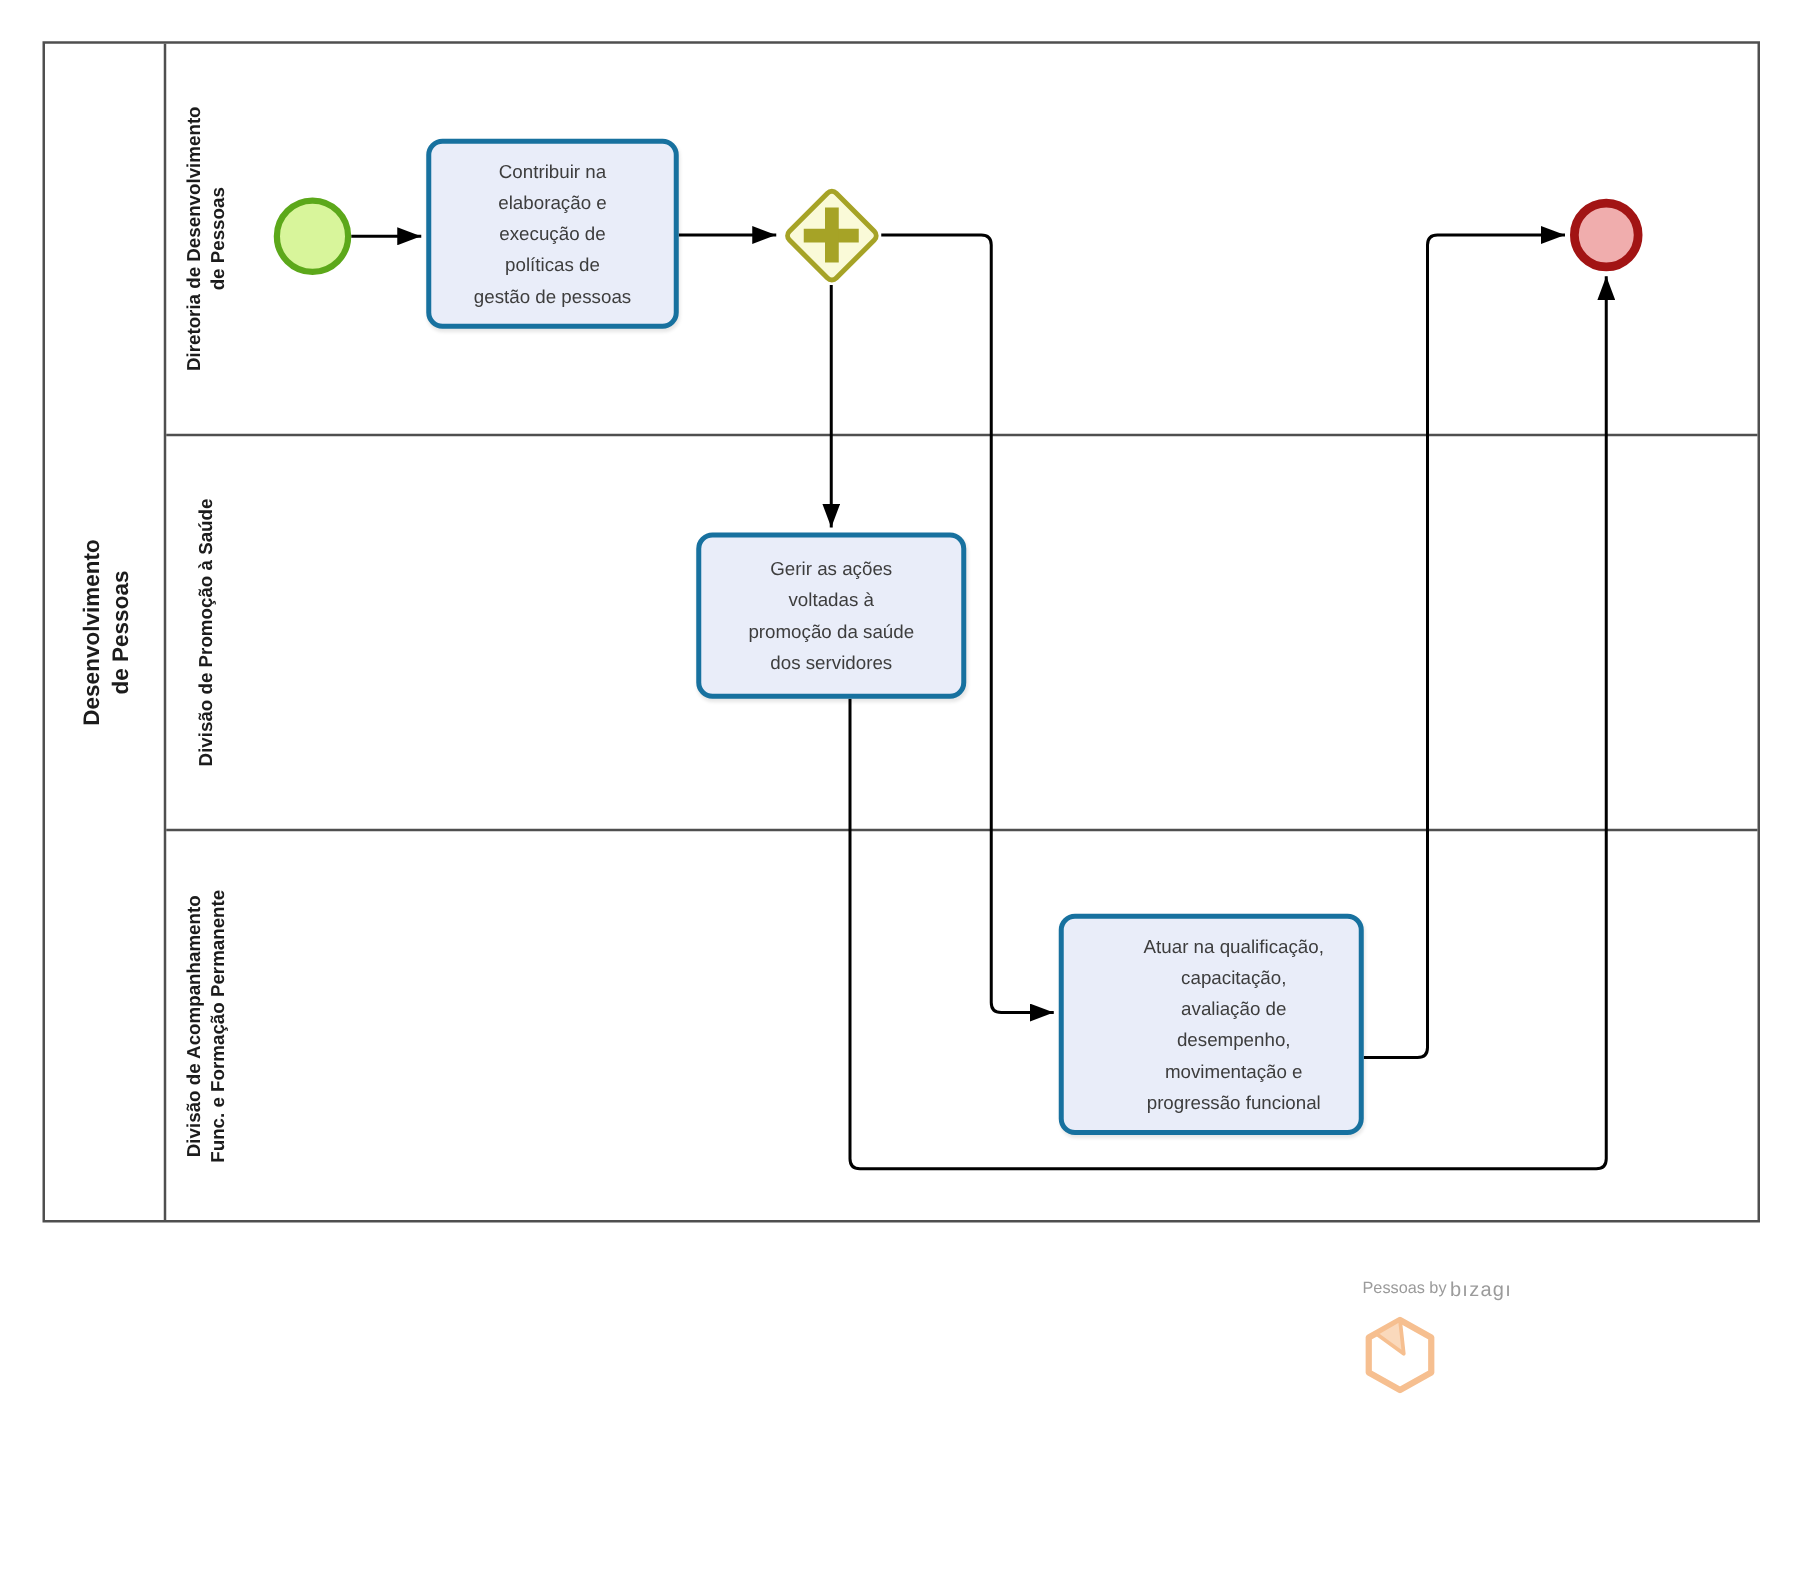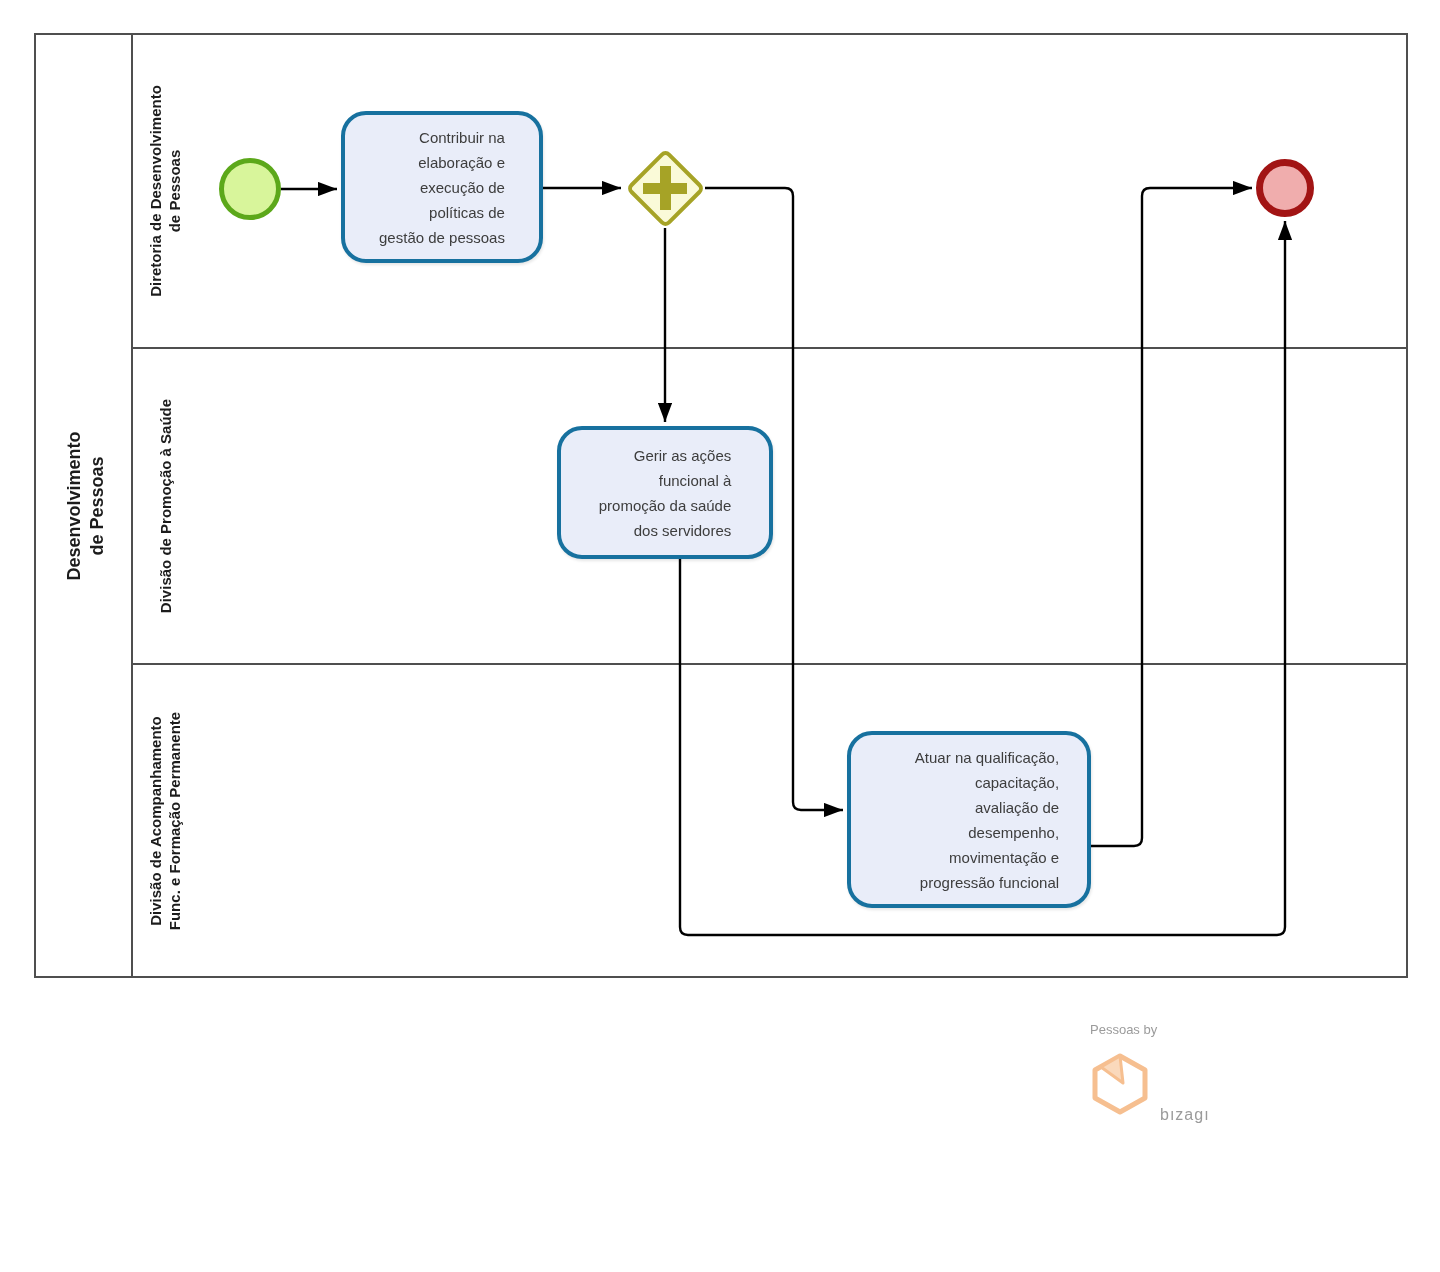--- a/index.html
+++ b/index.html
@@ -63,25 +63,25 @@
     left: 33px; top: 50%;
     font-size: 15px;
   }
 
   
   .task {
     position: absolute;
     box-sizing: border-box;
     border: 4px solid var(--task_border);
     background: var(--task_fill);
-    border-radius: 25px;
+    border-radius: 13px;
     display: flex;
     align-items: center;
     justify-content: center;
-    text-align: right;
+    text-align: center;
     white-space: pre-line;
     font-size: 15px;
     line-height: 25px;
     color: var(--task_text);
     box-shadow: 1px 2px 3px rgba(0,0,0,0.10);
     z-index: 3;
   }
   .task-1 { left: 341px; top: 111px; width: 202px; height: 152px; }
   .task-2 { left: 557px; top: 426px; width: 216px; height: 133px; }
   .task-3 { left: 847px; top: 731px; width: 244px; height: 177px; padding-left: 36px; }
@@ -150,21 +150,21 @@
     font-size: 13px;
     color: var(--brand_gray);
   }
   .bizagi-logo {
     position: absolute;
     left: 1092px; top: 1053px;
     width: 56px; height: 62px;
   }
   .brand-name {
     position: absolute;
-    left: 1160px; top: 1106px;
+    left: 1160px; top: 1024px;
     font-size: 16px;
     letter-spacing: 1px;
     color: var(--brand_gray);
   }
   .product-name {
     position: absolute;
     left: 1156px; top: 1066px;
     font-size: 43px;
     color: var(--brand_orange);
   }
@@ -215,21 +215,21 @@
 políticas de
 gestão de pessoas</div>
 
   <div class="gateway">
     <div class="diamond"></div>
     <div class="plus-h"></div>
     <div class="plus-v"></div>
   </div>
 
   <div class="task task-2">Gerir as ações
-funcional à
+voltadas à
 promoção da saúde
 dos servidores</div>
 
   <div class="task task-3">Atuar na qualificação,
 capacitação,
 avaliação de
 desempenho,
 movimentação e
 progressão funcional</div>
 

